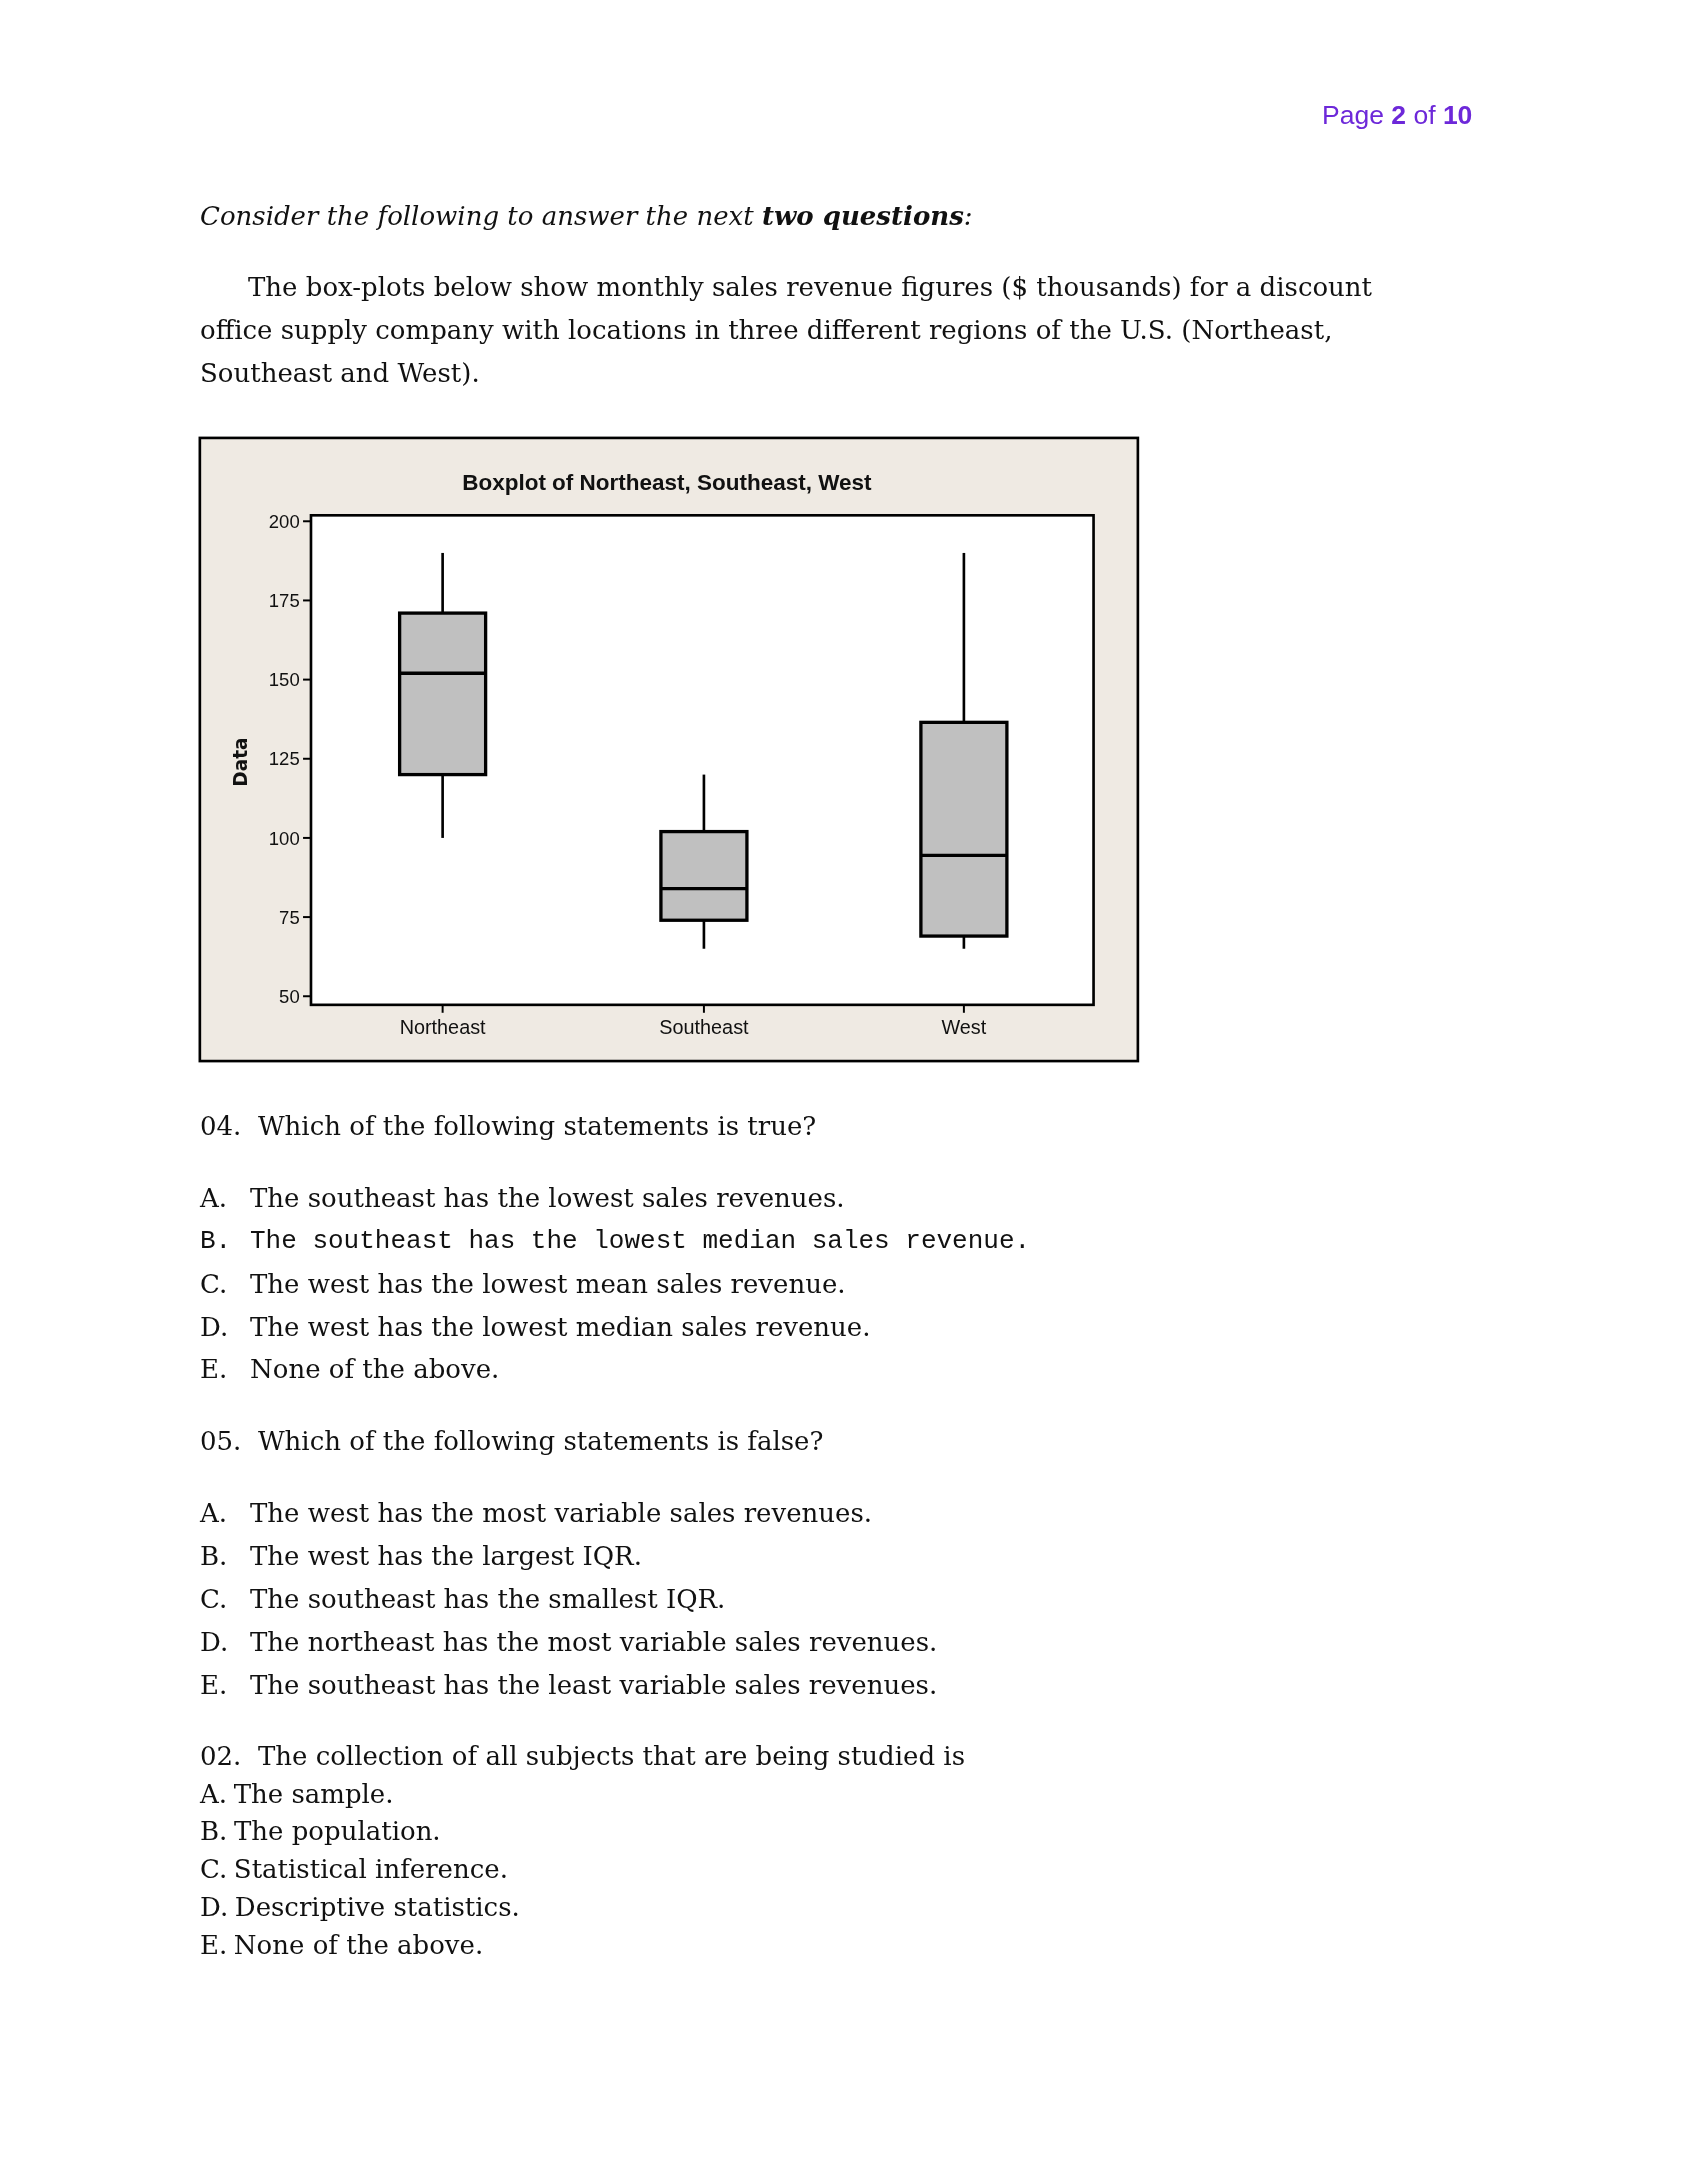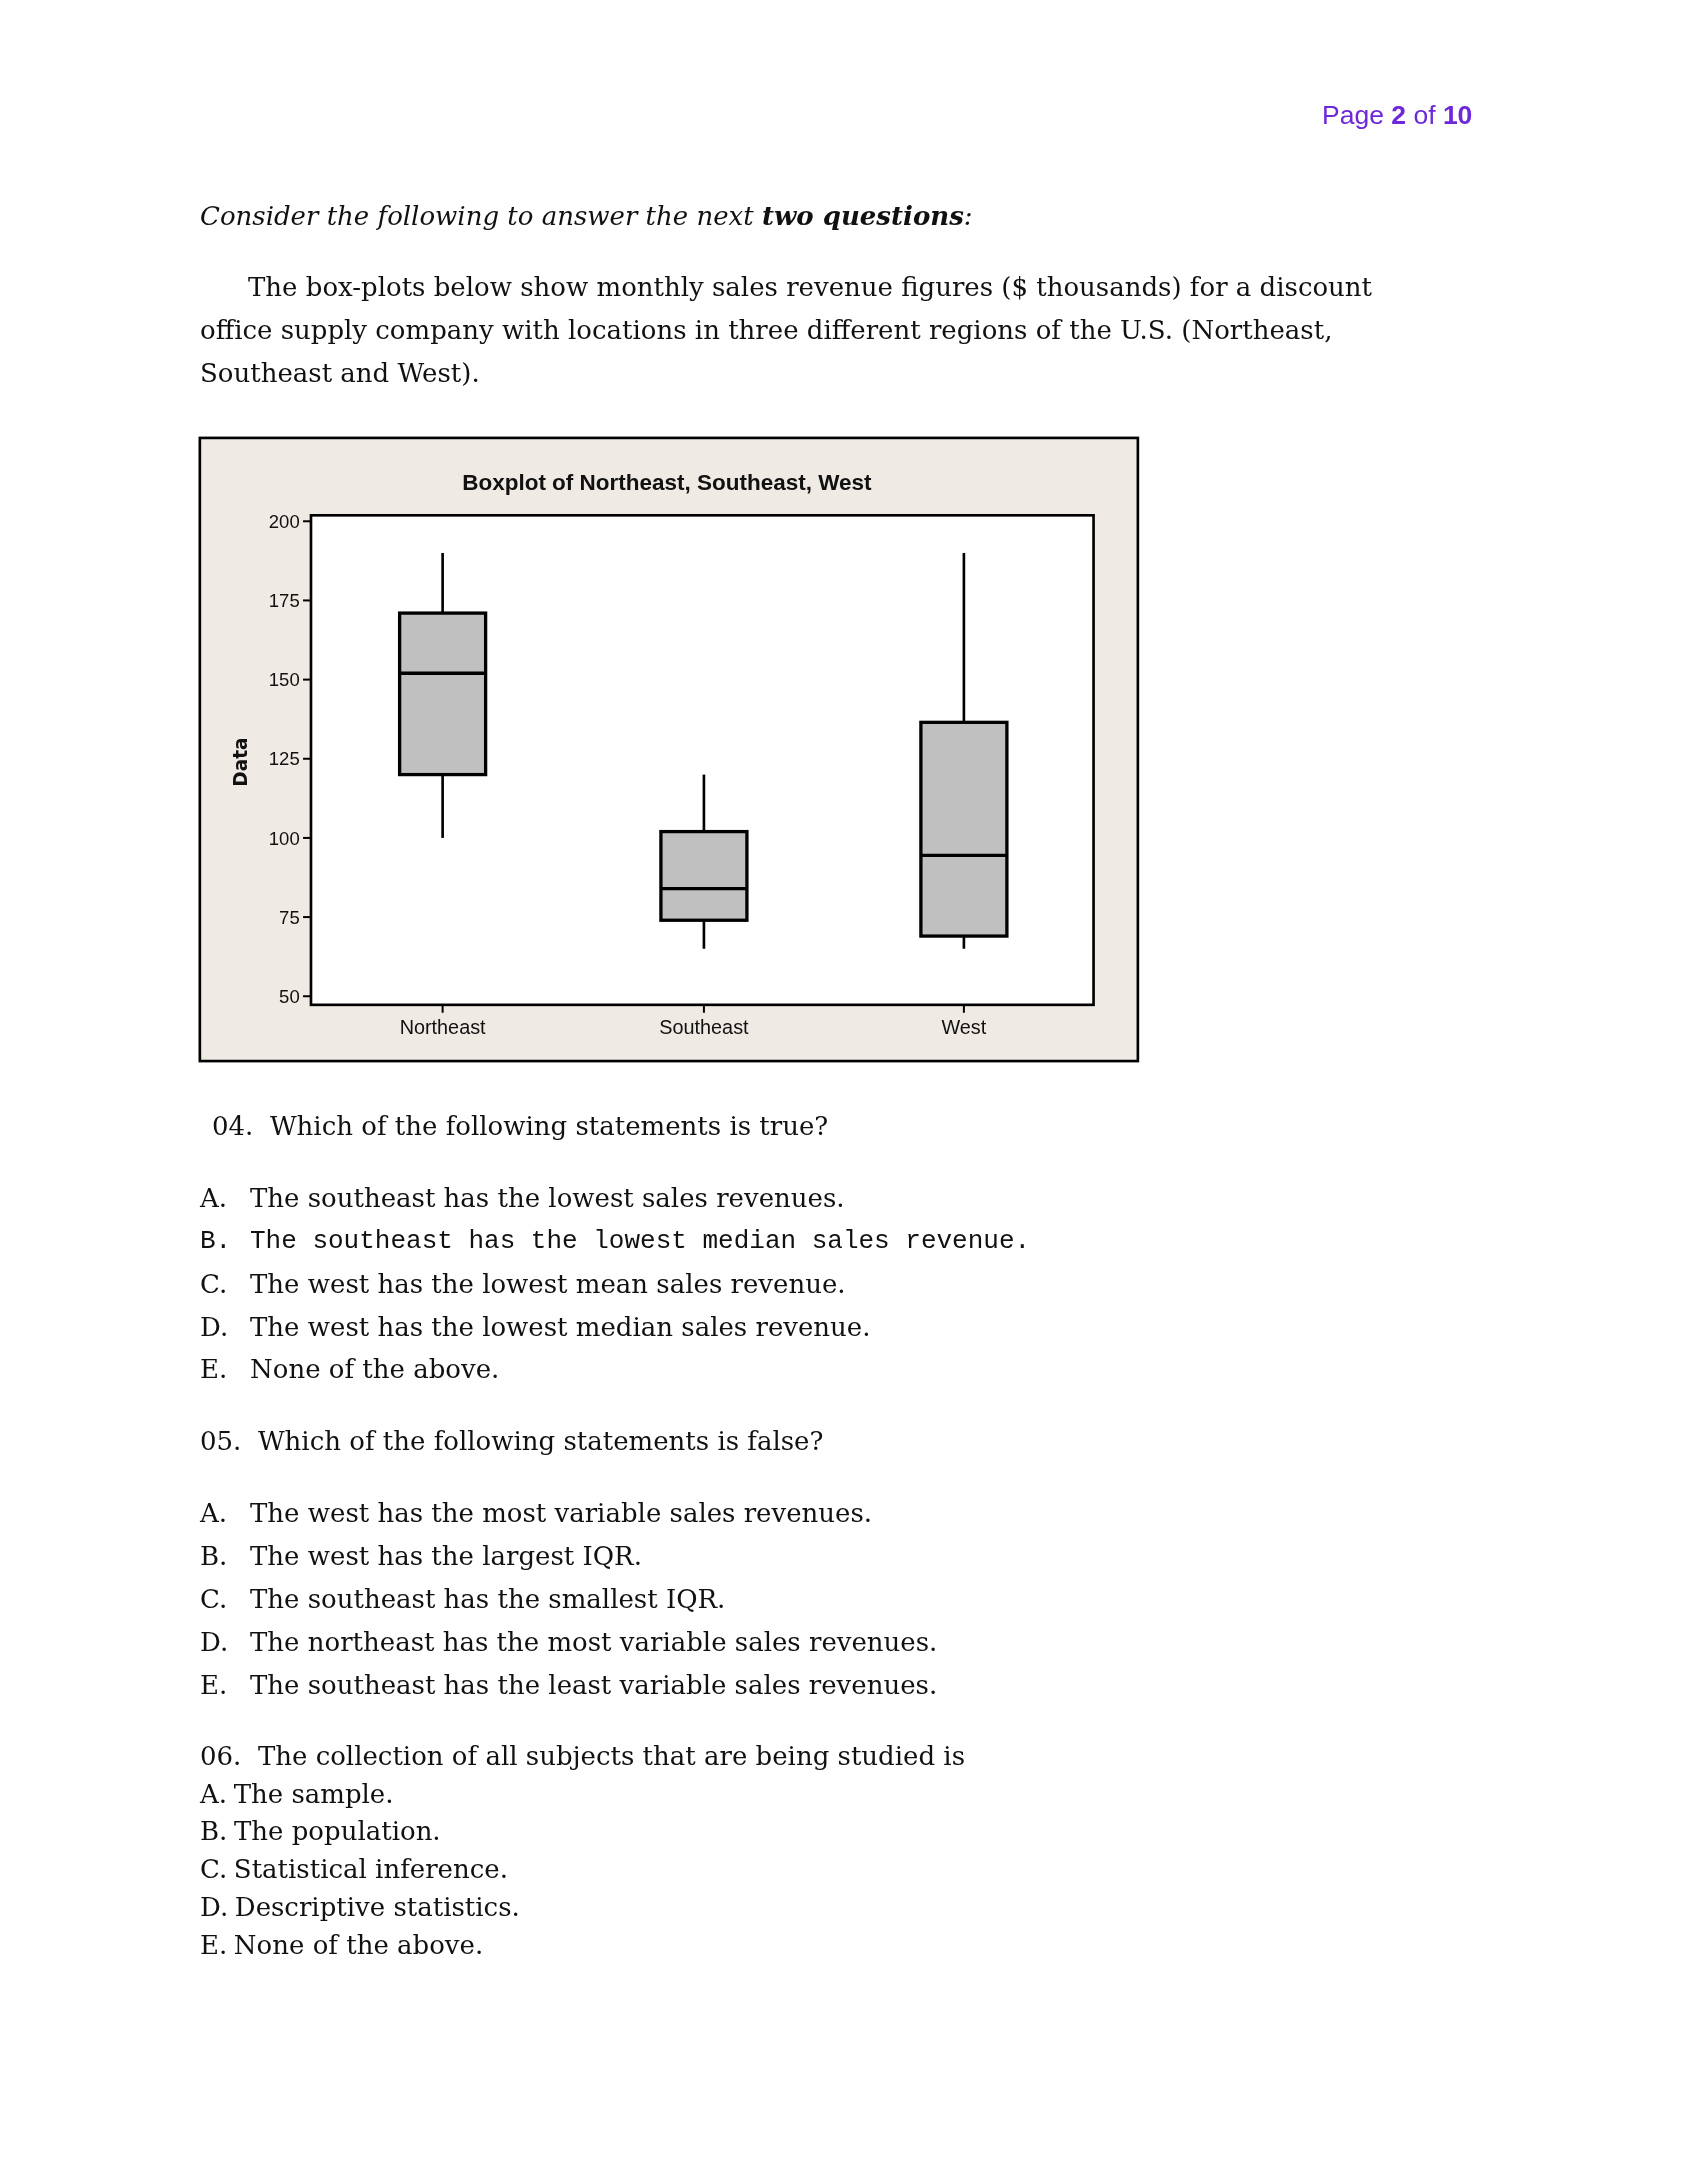--- a/index.html
+++ b/index.html
@@ -78,33 +78,33 @@
         <g>
           <line x1="1457" y1="835.8666666666667" x2="1457" y2="1091.9533333333334" stroke="#000000" stroke-width="4"></line>
           <line x1="1457" y1="1415.0533333333333" x2="1457" y2="1434.2" stroke="#000000" stroke-width="4"></line>
           <rect x="1392" y="1091.9533333333334" width="130" height="323.0999999999999" fill="#C0C0C0" stroke="#000000" stroke-width="5"></rect>
           <line x1="1392" y1="1292.9933333333333" x2="1522" y2="1292.9933333333333" stroke="#000000" stroke-width="5"></line>
         </g>
       </g>
   </svg>
 </div>
 
-<div class="line serif" style="top:1106px;margin-left:12px;"><span>04.</span>&nbsp; <span>Which of the following statements is true?</span></div>
+<div class="line serif" style="top:1106px;"><span>04.</span>&nbsp; <span>Which of the following statements is true?</span></div>
 <div class="line serif" style="top:1178px;"><span class="opt-letter">A.</span><span>The southeast has the lowest sales revenues.</span></div>
 <div class="line serif" style="top:1221px;font-family:Liberation Mono, monospace;"><span class="opt-letter">B.</span><span>The southeast has the lowest median sales revenue.</span></div>
 <div class="line serif" style="top:1264px;"><span class="opt-letter">C.</span><span>The west has the lowest mean sales revenue.</span></div>
 <div class="line serif" style="top:1307px;"><span class="opt-letter">D.</span><span>The west has the lowest median sales revenue.</span></div>
 <div class="line serif" style="top:1349px;"><span class="opt-letter">E.</span><span>None of the above.</span></div>
 
 <div class="line serif" style="top:1421px;text-align:center;"><span>05.</span>&nbsp; <span>Which of the following statements is false?</span></div>
 <div class="line serif" style="top:1493px;"><span class="opt-letter">A.</span><span>The west has the most variable sales revenues.</span></div>
 <div class="line serif" style="top:1536px;"><span class="opt-letter">B.</span><span>The west has the largest IQR.</span></div>
 <div class="line serif" style="top:1579px;"><span class="opt-letter">C.</span><span>The southeast has the smallest IQR.</span></div>
 <div class="line serif" style="top:1622px;"><span class="opt-letter">D.</span><span>The northeast has the most variable sales revenues.</span></div>
 <div class="line serif" style="top:1665px;"><span class="opt-letter">E.</span><span>The southeast has the least variable sales revenues.</span></div>
 
-<div class="line serif q06" style="top:1736px;"><span>06.</span>&nbsp; <span>The collection of all subjects that are being studied is</span></div>
+<div class="line serif q06" style="top:1736px;"><span>02.</span>&nbsp; <span>The collection of all subjects that are being studied is</span></div>
 <div class="line serif q06" style="top:1774px;"><span class="opt-letter">A.</span><span>The sample.</span></div>
 <div class="line serif q06" style="top:1811px;"><span class="opt-letter">B.</span><span>The population.</span></div>
 <div class="line serif q06" style="top:1849px;"><span class="opt-letter">C.</span><span>Statistical inference.</span></div>
 <div class="line serif q06" style="top:1887px;"><span class="opt-letter">D.</span><span>Descriptive statistics.</span></div>
 <div class="line serif q06" style="top:1925px;"><span class="opt-letter">E.</span><span>None of the above.</span></div>
 
 
 </body></html>

